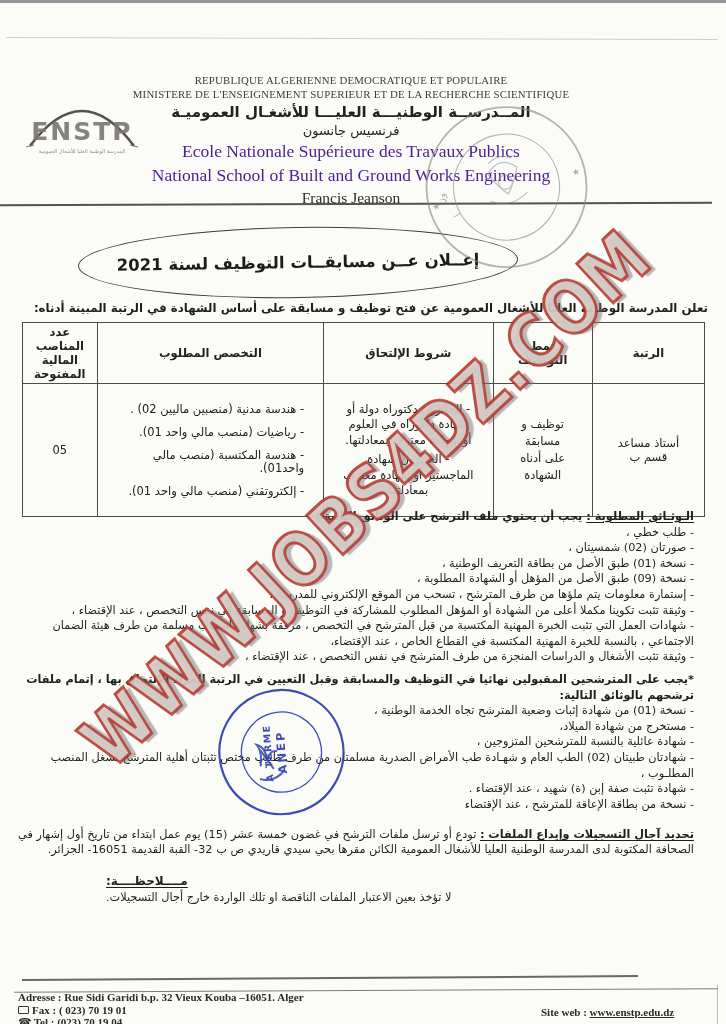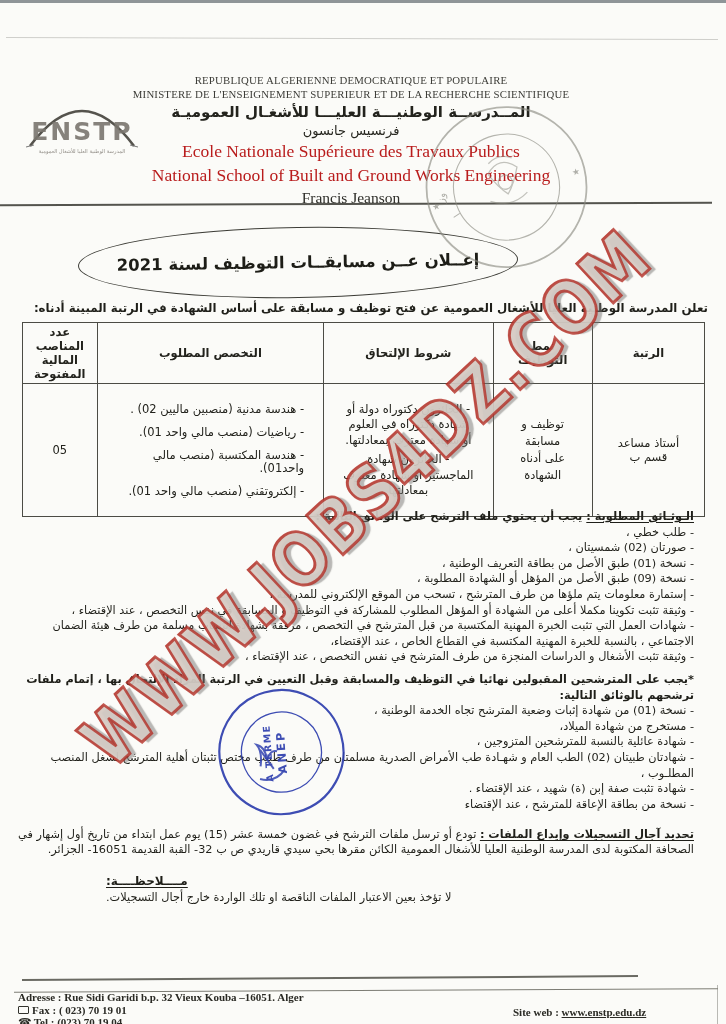--- a/index.html
+++ b/index.html
@@ -10,21 +10,21 @@
   }
   .scan-top-strip{position:absolute;top:0;left:0;width:100%;height:3px;background:#8f9598;z-index:40;}
   .scan-line{position:absolute;top:38px;left:6px;width:712px;height:1px;background:#cfcfcb;transform:rotate(.15deg);z-index:1;}
   .scan-edge-right{position:absolute;right:8px;top:985px;width:1px;height:39px;background:#b9b9b4;z-index:1;}
 
   
   .header{position:absolute;top:74px;left:0;width:662px;text-align:center;z-index:2;}
   .hl1,.hl2{font-family:"Liberation Serif",serif;font-size:10.8px;color:#3c3c37;letter-spacing:.2px;margin:0 0 2px 40px;}
   .h-ar-school{font-size:15px;font-weight:bold;direction:rtl;margin:3px 0 2px 40px;color:#23231d;}
   .h-ar-francis{font-size:13px;direction:rtl;margin:2px 0 3px 40px;}
-  .hfr{font-family:"Liberation Serif",serif;font-size:17.5px;color:#b91c1c;margin:2px 0 3px 40px;}
+  .hfr{font-family:"Liberation Serif",serif;font-size:17.5px;color:#4c1d95;margin:2px 0 3px 40px;}
   .hjean{font-family:"Liberation Serif",serif;font-size:15.5px;color:#2e2e29;margin:1px 0 0 40px;}
 
   .logo{position:absolute;left:26px;top:90px;z-index:3;}
   .header-rule{position:absolute;top:203px;left:0;width:712px;height:2px;background:#54544e;transform:rotate(-.2deg);z-index:2;}
 
   .ministry-stamp{position:absolute;left:422px;top:102px;z-index:4;opacity:.62;transform:rotate(-14deg);}
 
   
   .title-ellipse{
     position:absolute;left:78px;top:227px;width:438px;height:69px;
@@ -75,21 +75,21 @@
   }
 
   
   .foot-line-a{position:absolute;top:977px;left:22px;width:616px;height:1.6px;background:#6a6a63;transform:rotate(-.35deg);z-index:2;}
   .foot-line-b{position:absolute;top:990px;left:14px;width:704px;height:1.3px;background:#7c7c74;transform:rotate(-.3deg);z-index:2;}
   .footer{position:absolute;top:992px;left:18px;right:0;font-family:"Liberation Serif",serif;
     font-size:11px;font-weight:bold;color:#2a2a24;z-index:2;}
   .footer .frow{margin:0 0 1px;line-height:11.5px;}
   .fax-icon{display:inline-block;width:9px;height:6px;border:1.5px solid #33332d;border-radius:1px;margin-right:3px;vertical-align:0;}
   .phone-icon{font-family:"DejaVu Sans",sans-serif;font-size:11px;margin-right:2px;}
-  .site-block{position:absolute;left:495px;top:14px;white-space:nowrap;font-family:Liberation Serif, serif;}
+  .site-block{position:absolute;left:523px;top:14px;white-space:nowrap;font-family:Liberation Serif, serif;}
   .site-value{text-decoration:underline;margin-right:2px;}
   .email-row{position:absolute;left:495px;top:29px;white-space:nowrap;font-weight:normal;}
 </style>
 </head>
 <body>
 
 <div class="page">
   <div class="scan-top-strip"></div>
   <div class="scan-line"></div>
   <div class="scan-edge-right"></div>

